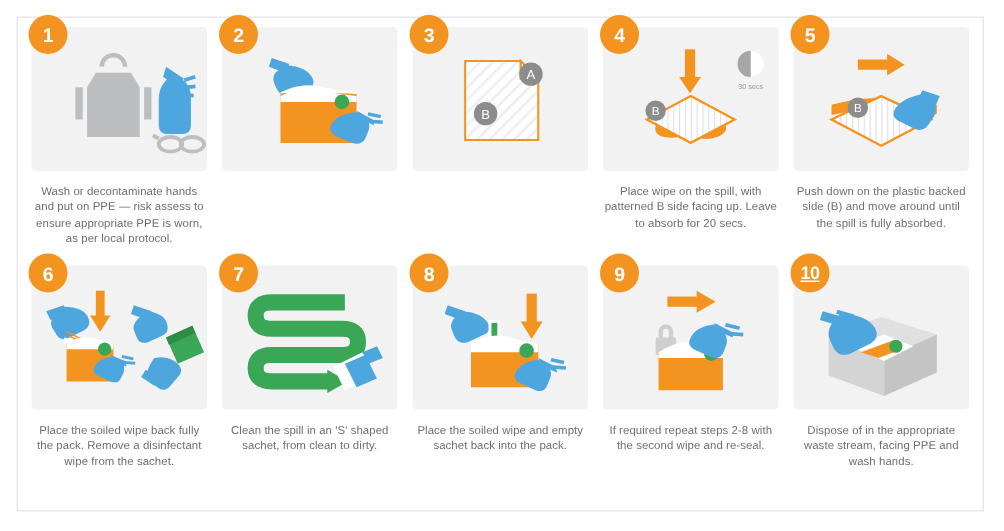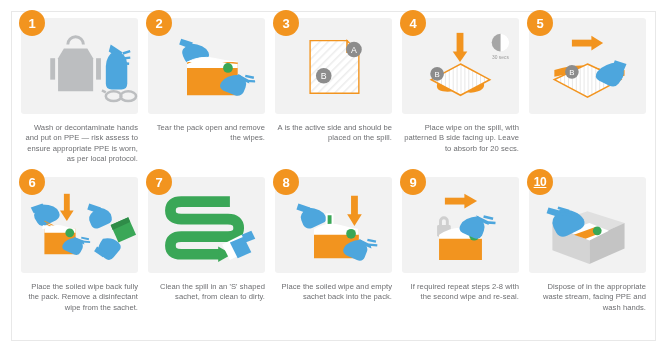--- a/index.html
+++ b/index.html
@@ -24,21 +24,21 @@
   }
   .badge{
     position:absolute;left:-2px;top:-8px;width:26px;height:26px;border-radius:50%;
     background:#f2941f;color:#fff;font-size:13px;font-weight:bold;
     display:flex;align-items:center;justify-content:center;z-index:5;
     letter-spacing:-0.3px;
   }
   .badge.ten{font-size:12px;text-decoration:underline;}
   .art{position:absolute;left:0;top:0;width:100%;height:100%;}
   .cap{
-    margin-top:9px;font-size:7.6px;line-height:10.3px;text-align:right;
+    margin-top:9px;font-size:7.6px;line-height:10.3px;text-align:center;
     color:#6d6e71;letter-spacing:0.05px;
   }
 </style>
 </head>
 <body>
 
 <div class="card">
   <div class="grid">
 
     <div class="step">
@@ -80,42 +80,40 @@
           <path d="M40 46 q14 -7 27 -4 q13 3 25 4 L92 50 L40 50 Z" fill="#ffffff"></path>
           <circle cx="82" cy="50" r="5" fill="#3aa757"></circle>
           <g fill="#4da6dd">
             <path d="M103 62 L92 56 L95 62 L104 66 Z"></path>
             <path d="M94 57 q-14 0 -19 8 q-3 5 2 8 l12 5 q6 2 9 -3 l2 -5 q3 -7 -6 -13 Z"></path>
             <rect x="100" y="57" width="9" height="2.4" transform="rotate(12 100 57)"></rect>
             <rect x="101" y="62" width="9" height="2.4" transform="rotate(4 101 62)"></rect>
           </g>
         </svg>
       </div>
-      <div class="cap">Tear the pack open and remove the wipes.</div>
     </div>
 
     <div class="step">
       <div class="panel">
         <div class="badge">3</div>
         <svg class="art" viewBox="0 0 120 96">
           <defs>
             <pattern id="hatch3" width="6" height="6" patternTransform="rotate(45)" patternUnits="userSpaceOnUse">
               <rect width="6" height="6" fill="#ffffff"></rect>
               <line x1="0" y1="0" x2="0" y2="6" stroke="#ededed" stroke-width="3.2"></line>
             </pattern>
           </defs>
           <path d="M36 22 L74 22 L74 34 L86 34 L86 76 L36 76 Z" fill="url(#hatch3)" stroke="#f2941f" stroke-width="1.4"></path>
           <path d="M74 22 L86 34 L74 34 Z" fill="#ffffff" stroke="#f2941f" stroke-width="1.4"></path>
           <circle cx="81" cy="31" r="8" fill="#8c8c8c"></circle>
           <text x="81" y="34.4" font-size="9" fill="#ffffff" text-anchor="middle" font-family="Liberation Sans, sans-serif">A</text>
           <circle cx="50" cy="58" r="8" fill="#8c8c8c"></circle>
           <text x="50" y="61.4" font-size="9" fill="#ffffff" text-anchor="middle" font-family="Liberation Sans, sans-serif">B</text>
         </svg>
       </div>
-      <div class="cap">A is the active side and should be placed on the spill.</div>
     </div>
 
     <div class="step">
       <div class="panel">
         <div class="badge">4</div>
         <svg class="art" viewBox="0 0 120 96">
           <defs>
             <pattern id="stripe4" width="4" height="4" patternUnits="userSpaceOnUse">
               <rect width="4" height="4" fill="#ffffff"></rect>
               <line x1="0" y1="0" x2="0" y2="4" stroke="#e0e0e0" stroke-width="1.6"></line>
@@ -157,20 +155,21 @@
           <path d="M26 52 q28 -8 44 -2 q14 5 28 2 l0 6 q-16 6 -30 1 q-18 -6 -42 0 Z" fill="#f2941f"></path>
           <path d="M60 46 L94 62 L60 80 L26 62 Z" fill="url(#stripe5)" stroke="#f2941f" stroke-width="1.6"></path>
           <circle cx="44" cy="54" r="7" fill="#8c8c8c"></circle>
           <text x="44" y="57" font-size="8" fill="#ffffff" text-anchor="middle" font-family="Liberation Sans, sans-serif">B</text>
           <g fill="#4da6dd">
             <path d="M92 44 q-16 2 -22 10 q-4 6 2 9 l10 5 q6 3 10 -2 l4 -6 q4 -8 -4 -16 Z"></path>
             <path d="M88 42 L100 46 L97 53 L86 48 Z"></path>
           </g>
         </svg>
       </div>
+      <div class="cap">Push down on the plastic backed side (B) and move around until the spill is fully absorbed.</div>
     </div>
 
     <div class="step">
       <div class="panel">
         <div class="badge">6</div>
         <svg class="art" viewBox="0 0 120 96">
           <g fill="#f2941f">
             <rect x="44" y="16" width="6" height="18"></rect>
             <path d="M40 33 L54 33 L47 44 Z"></path>
           </g>

